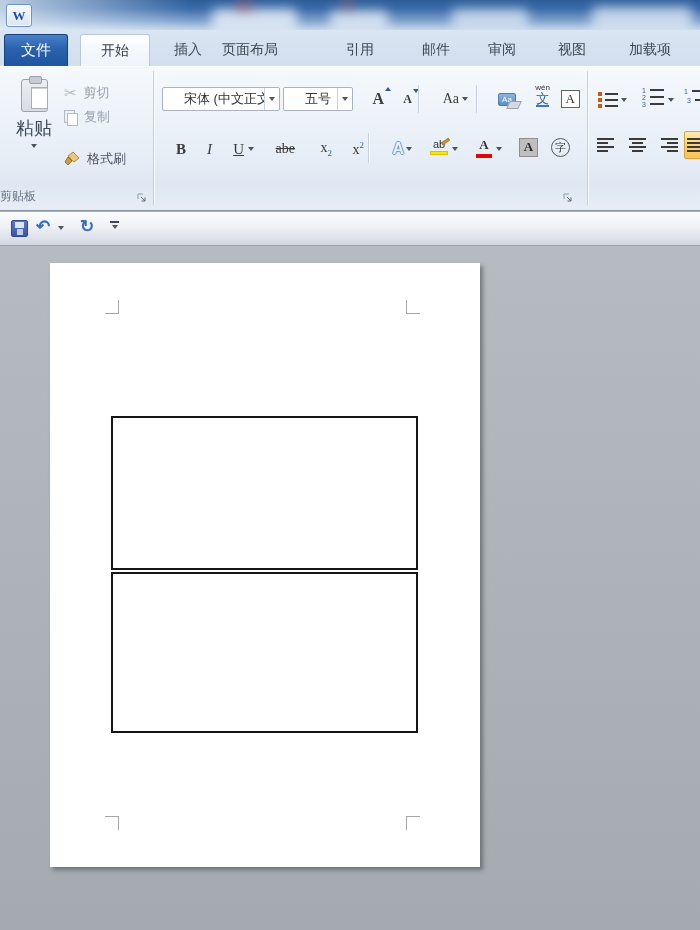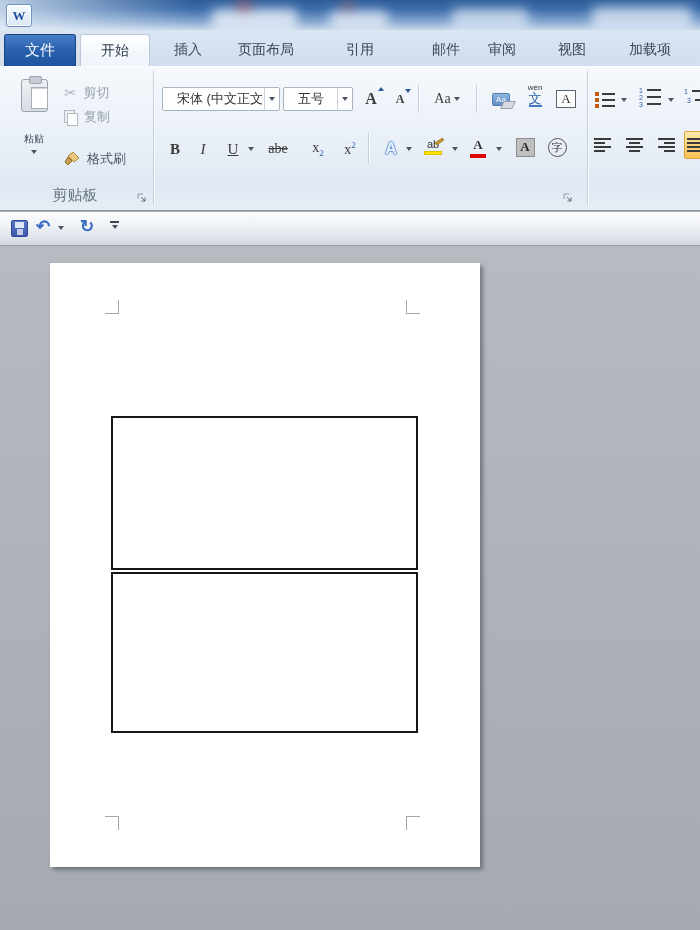--- a/index.html
+++ b/index.html
@@ -20,73 +20,73 @@
   .r1 { left:236px; top:0;    width:16px; height:11px; background:rgba(205,75,70,.55);}
   .r2 { left:341px; top:0;    width:13px; height:10px; background:rgba(205,90,75,.5);}
   .appicon { position:absolute; left:6px; top:4px; width:26px; height:23px;
     background:linear-gradient(#f8fbff,#d9e6f5); border:1px solid #6d92c6; border-radius:3px;
     box-shadow:inset 0 0 0 1px #ffffff; display:flex; align-items:center; justify-content:center;
     color:#1f4e9c; font:bold 13px "Liberation Serif", serif; }
 
   
   .tabrow { position:absolute; top:30px; left:0; width:700px; height:36px;
     background:linear-gradient(#dae5f2,#d1deee); }
-  .filetab { position:absolute; left:4px; top:4px; width:72px; height:32px;
+  .filetab { position:absolute; left:4px; top:4px; width:64px; height:32px;
     background:linear-gradient(#4a80c8,#2a62ae 45%,#1e54a0);
     border:1px solid #17447e; border-bottom:none; border-radius:3px 3px 0 0;
     color:#fff; font-size:15px; display:flex; align-items:center; justify-content:center; }
   .hometab { position:absolute; left:80px; top:4px; width:70px; height:33px;
     background:linear-gradient(#feffff,#f3f7fc 55%,#eef4fa);
     border:1px solid #bbc8d9; border-bottom:none; border-radius:3px 3px 0 0;
     color:#323e4c; font-size:14px; display:flex; align-items:center; justify-content:center; }
   .tab { position:absolute; top:4px; height:32px; display:flex; align-items:center;
     justify-content:center; color:#3d4854; font-size:14px; }
 
   
   .ribbon { position:absolute; top:66px; left:0; width:700px; height:145px;
     background:linear-gradient(#f5f9fd,#e9eff7 55%,#dfe8f2 82%,#e7edf5);
     border-top:1px solid #fbfdfe; border-bottom:1px solid #8b94a1; }
   .vsep { position:absolute; top:4px; height:134px; width:1px; background:#c7d1dd;
     box-shadow:1px 0 0 #f7fafc; }
-  .grouplabel { position:absolute; bottom:5px; font-size:15px; color:#667485; text-align:center; }
+  .grouplabel { position:absolute; bottom:5px; font-size:12px; color:#667485; }
   .launcher { position:absolute; bottom:6px; width:12px; height:12px; }
 
   
   .pastebtn { position:absolute; left:10px; top:8px; width:48px; height:100px;
     display:flex; flex-direction:column; align-items:center; }
   .clipicon { width:27px; height:33px; background:linear-gradient(#edeff3,#d8dce3);
     border:1px solid #9aa2ae; border-radius:3px; position:relative; margin-top:4px; }
   .clipicon::before { content:''; position:absolute; left:7px; top:-4px; width:11px; height:6px;
     background:#c6ccd5; border:1px solid #9aa2ae; border-radius:2px; }
   .clipicon .page { position:absolute; left:9px; top:7px; width:17px; height:22px;
     background:#fff; border:1px solid #a7aeb9;
     box-shadow:inset 0 4px 0 -3px #ccd2da, inset 0 8px 0 -7px #ccd2da, inset 0 12px 0 -11px #ccd2da; }
-  .pastelabel { font-size:10px; color:#3f4a58; margin-top:20px; }
+  .pastelabel { font-size:18px; color:#3f4a58; margin-top:4px; }
   .cliprow { position:absolute; left:64px; display:flex; align-items:center; gap:7px;
     font-size:13px; height:20px; }
   .graytext { color:#9aa2ad; }
   .darktext { color:#4a5360; }
   .scissors { color:#b3b9c3; font-size:15px; }
   .copyic { width:13px; height:15px; position:relative; }
   .copyic::before { content:''; position:absolute; left:0; top:0; width:9px; height:11px;
     background:#eef0f4; border:1px solid #b3b9c3; }
   .copyic::after { content:''; position:absolute; left:3px; top:3px; width:9px; height:11px;
     background:#fff; border:1px solid #b3b9c3; }
 
   
   .combo { position:absolute; height:24px; background:#fff; border:1px solid #a9b4c3;
     border-radius:2px; display:flex; align-items:center; font-size:13px; color:#333; }
-  .combo .txt { padding-left:14px; white-space:nowrap; overflow:hidden; flex:1; }
+  .combo .txt { padding-left:21px; white-space:nowrap; overflow:hidden; flex:1; }
   .combo .dd { width:15px; height:100%; border-left:1px solid #c9d2dd; display:flex;
     align-items:center; justify-content:center; }
   .tri { width:0; height:0; border-left:3px solid transparent; border-right:3px solid transparent;
     border-top:4px solid #4a5462; display:inline-block; }
 
   .rbtn { position:absolute; height:24px; display:flex; align-items:center;
-    justify-content:center; gap:3px; }
+    justify-content:flex-end; gap:3px; }
   .serif { font-family:"Liberation Serif", serif; }
   .blue { color:#2b5fa8; }
 
   .growA { font:bold 16px "Liberation Serif", serif; color:#3c3c3c; position:relative; }
   .upT { position:absolute; right:-7px; top:-3px; width:0; height:0;
     border-left:3px solid transparent; border-right:3px solid transparent;
     border-bottom:4px solid #2c5c9e; }
   .dnT { position:absolute; right:-7px; top:-3px; width:0; height:0;
     border-left:3px solid transparent; border-right:3px solid transparent;
     border-top:4px solid #2c5c9e; }
@@ -172,27 +172,27 @@
 <div class="tabrow">
   <div class="filetab">
     <span>文件</span>
   </div>
   <div class="hometab">
     <span>开始</span>
   </div>
   <div class="tab" style="left:158px;width:60px">
     <span>插入</span>
   </div>
-  <div class="tab" style="left:224px;width:84px">
+  <div class="tab" style="left:208px;width:84px">
     <span>页面布局</span>
   </div>
   <div class="tab" style="left:330px;width:60px">
     <span>引用</span>
   </div>
-  <div class="tab" style="left:416px;width:60px">
+  <div class="tab" style="left:406px;width:60px">
     <span>邮件</span>
   </div>
   <div class="tab" style="left:472px;width:60px">
     <span>审阅</span>
   </div>
   <div class="tab" style="left:542px;width:60px">
     <span>视图</span>
   </div>
   <div class="tab" style="left:614px;width:72px">
     <span>加载项</span>

